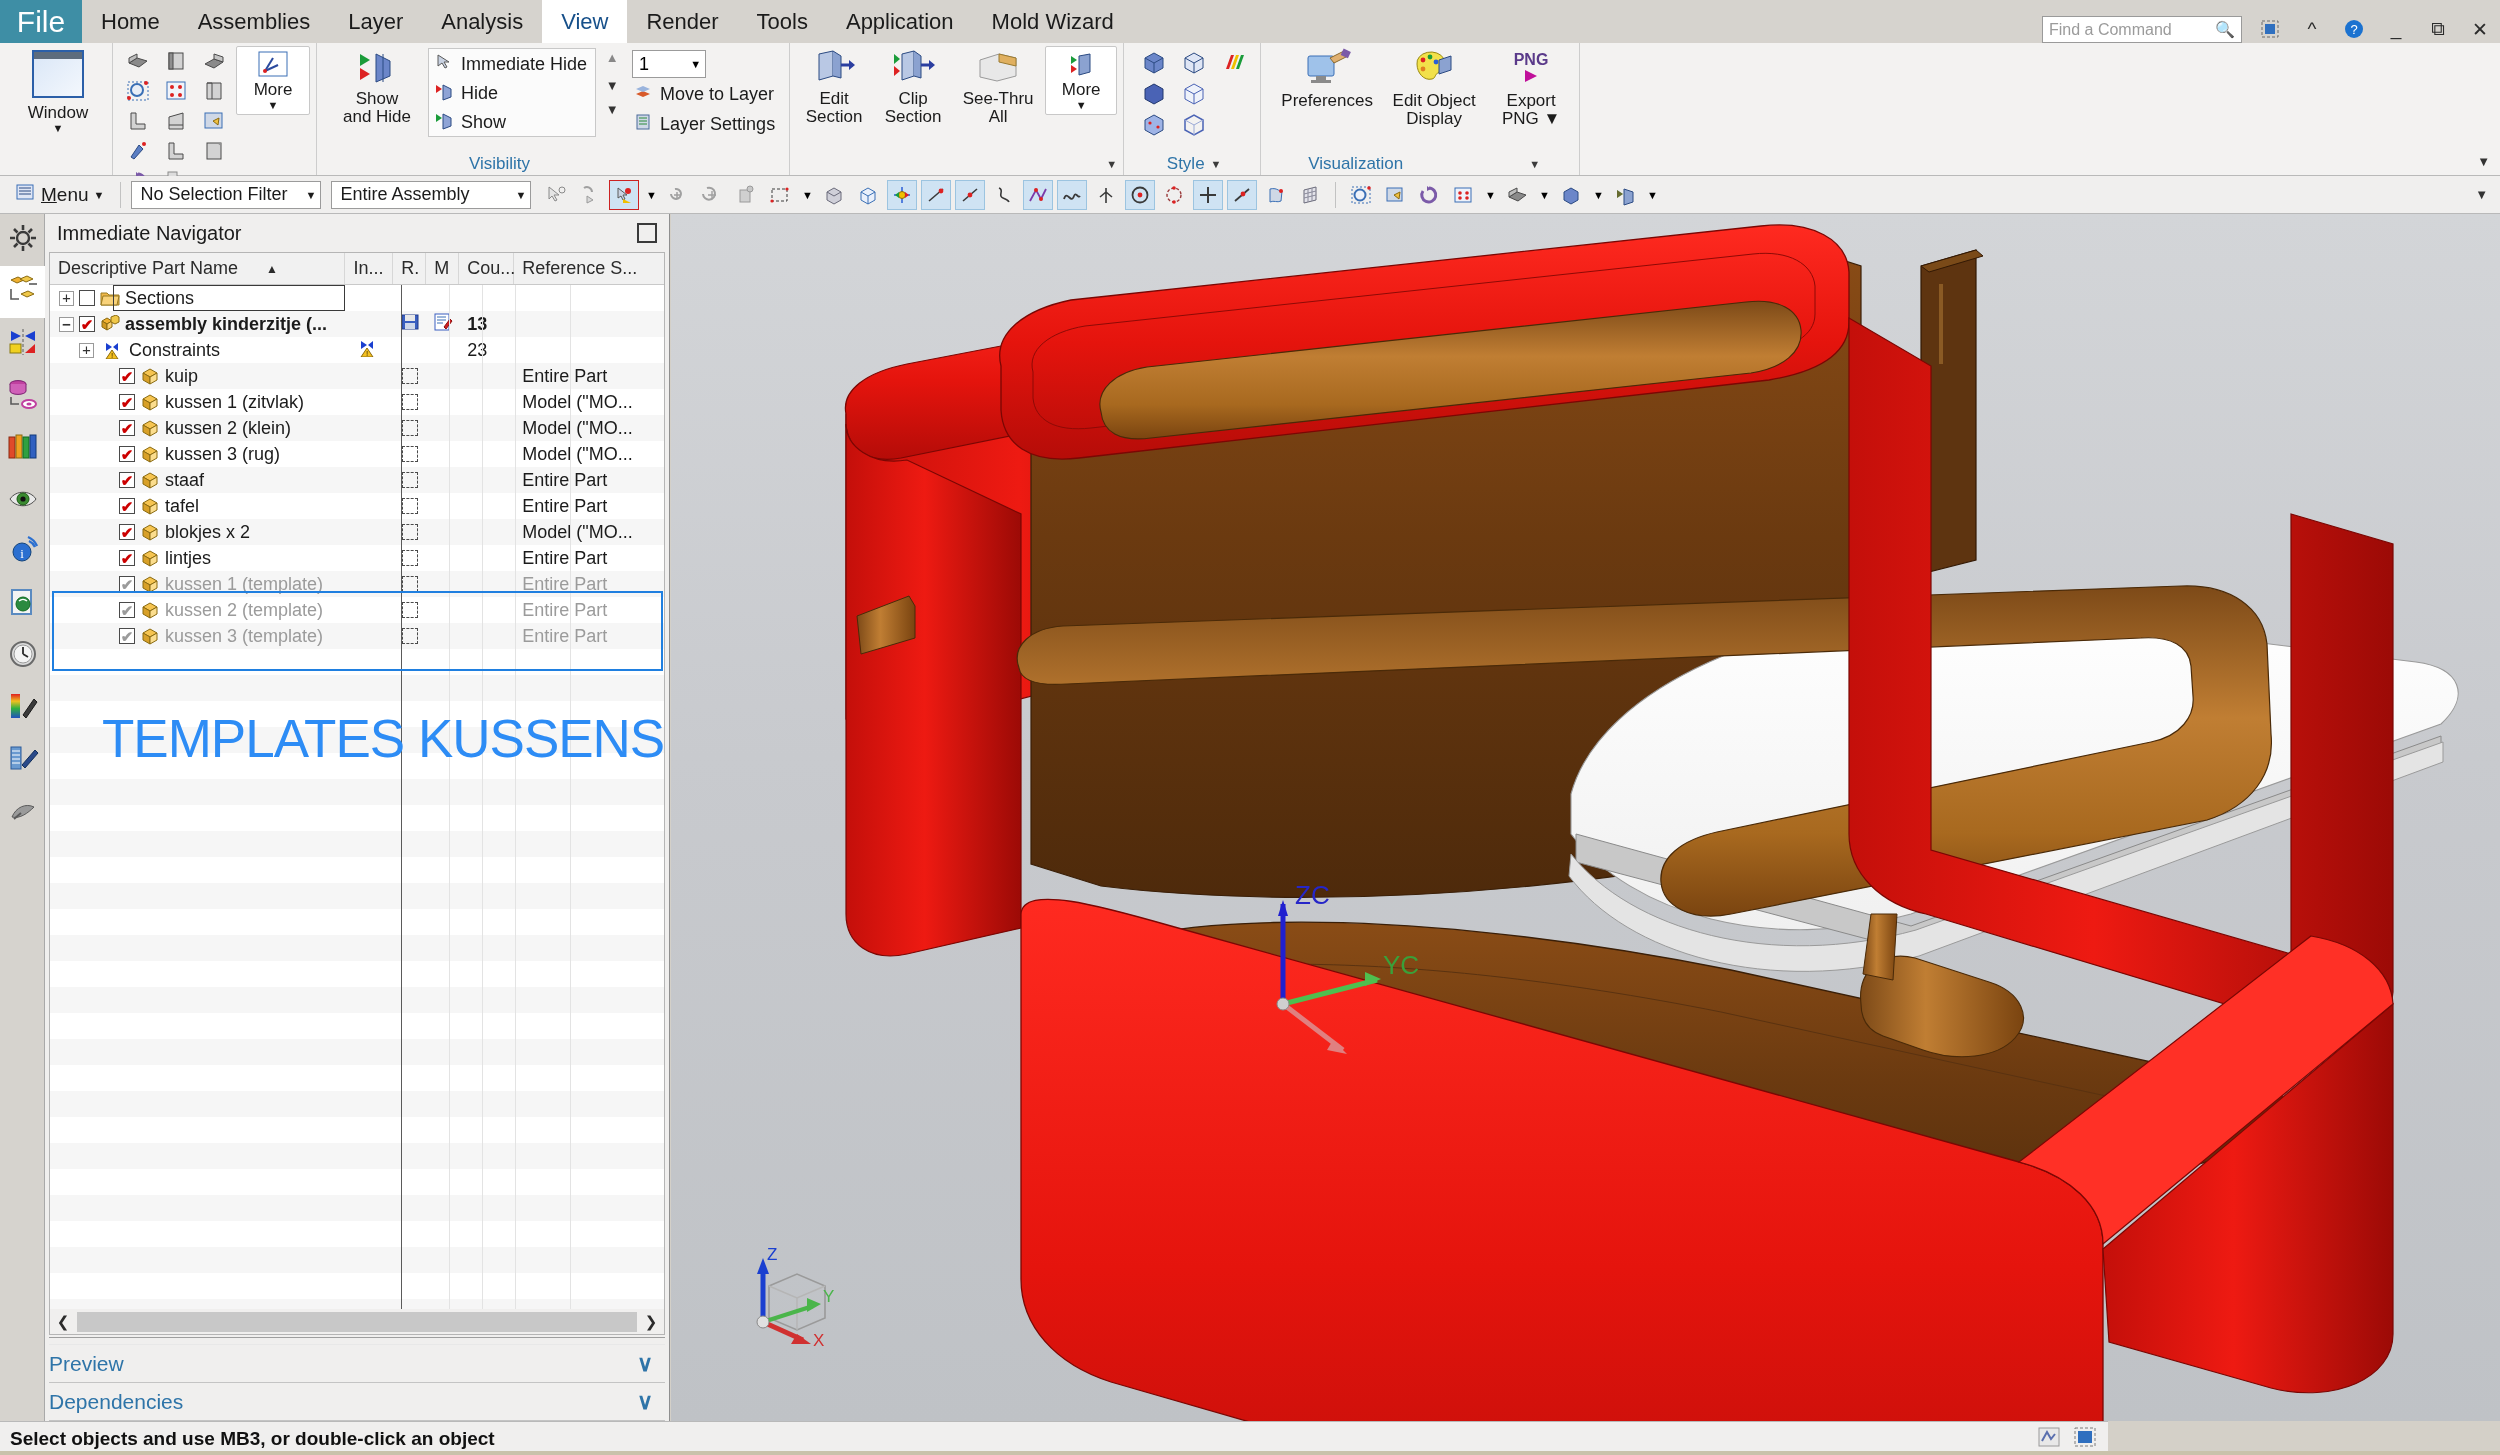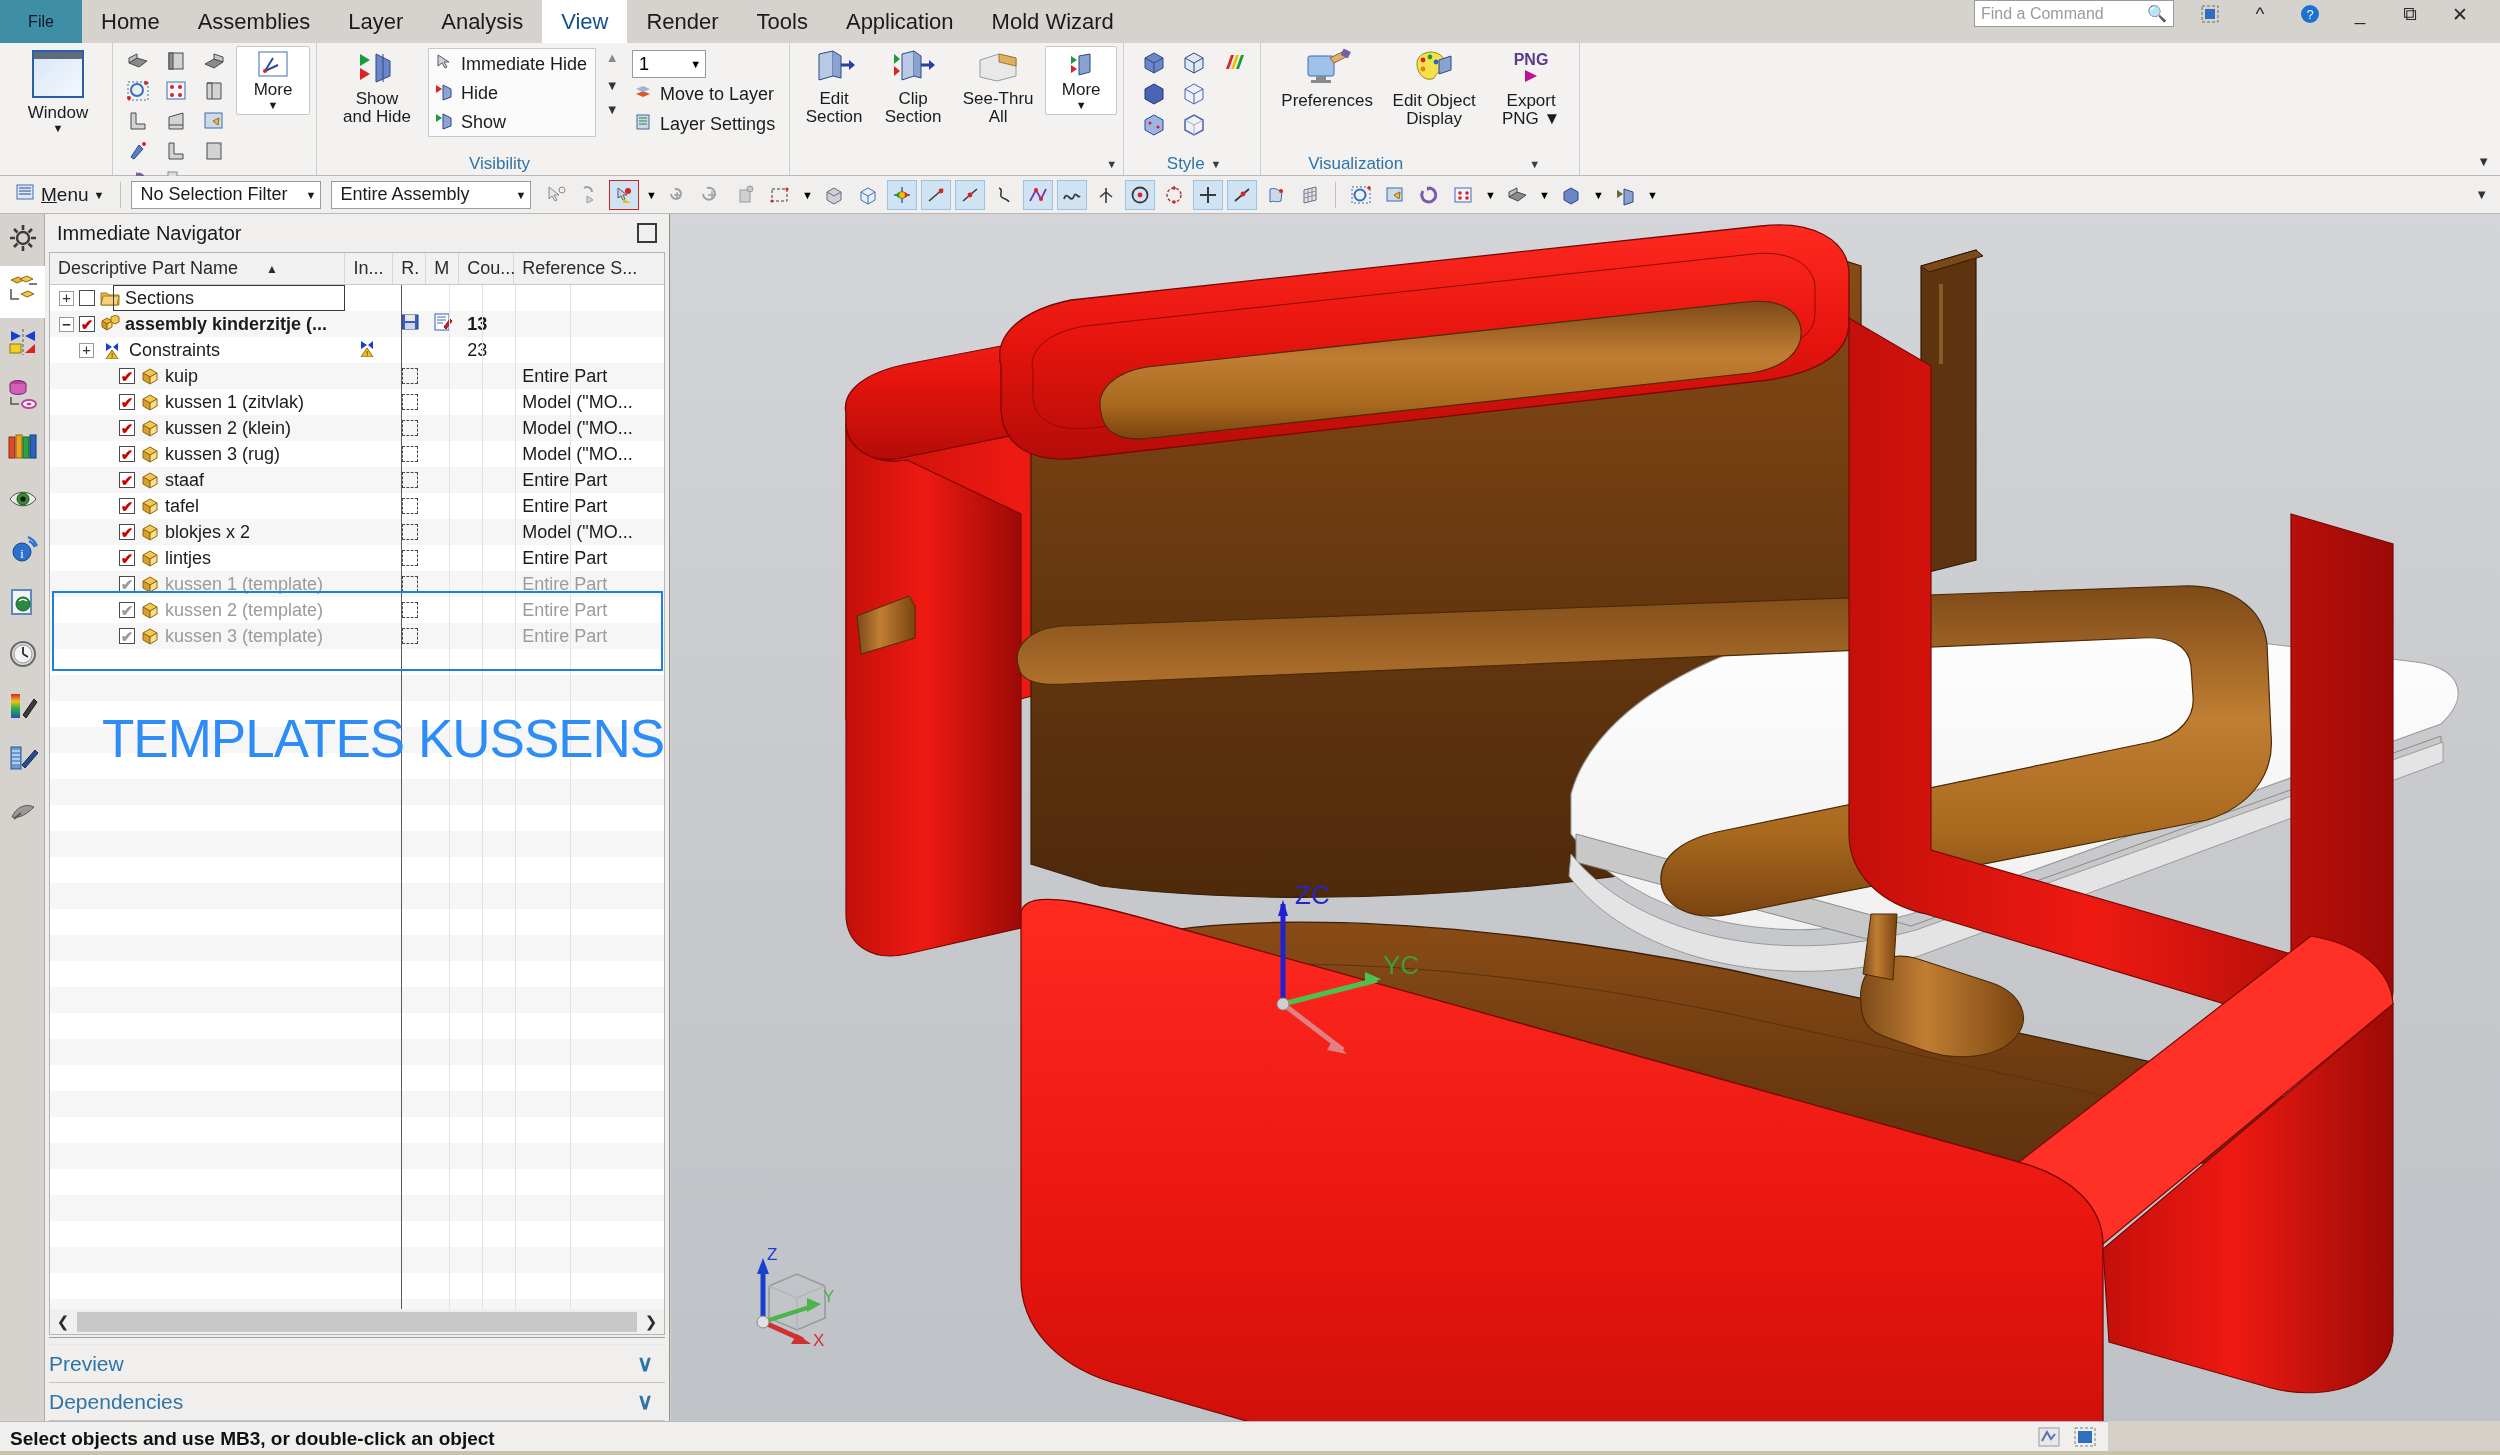--- a/index.html
+++ b/index.html
@@ -11,33 +11,33 @@
   }
   body { position: relative; }
 
   
   .titlebar {
     position: absolute; left: 0; top: 0; width: 2500px; height: 43px;
     background: #d6d3ce;
     display: flex; align-items: stretch;
   }
   .file-tab {
-    width: 82px; background: #3e8ea5; color: #0f172a;
+    width: 82px; background: #3e8ea5; color: #ffffff;
     display: flex; align-items: center; justify-content: center;
-    font-size: 16px;
+    font-size: 30px;
   }
   .menu-tabs { display: flex; align-items: stretch; }
   .menu-tab {
     padding: 0 19px; display: flex; align-items: center;
     font-size: 22px; color: #1b1b1b; white-space: nowrap;
   }
   .menu-tab.active { background: #ffffff; color: #17508a; }
   .title-right {
-    margin-left: auto; display: flex; align-items: flex-start;
-    padding-right: 26px; gap: 22px;
+    margin-left: auto; display: flex; align-items: flex-end;
+    padding-right: 6px; gap: 14px;
   }
   .findbox {
     width: 200px; height: 27px; background: #fff; border: 1px solid #9a9a9a;
     display: flex; align-items: center; padding: 0 6px;
     font-size: 16px; color: #9b9b9b; position: relative;
   }
   .findbox .mag { margin-left: auto; color: #555; font-size: 16px; }
   .tbtn { width: 28px; height: 28px; display:flex; align-items:center; justify-content:center;
           font-size: 19px; color: #2b2b2b; }
 

